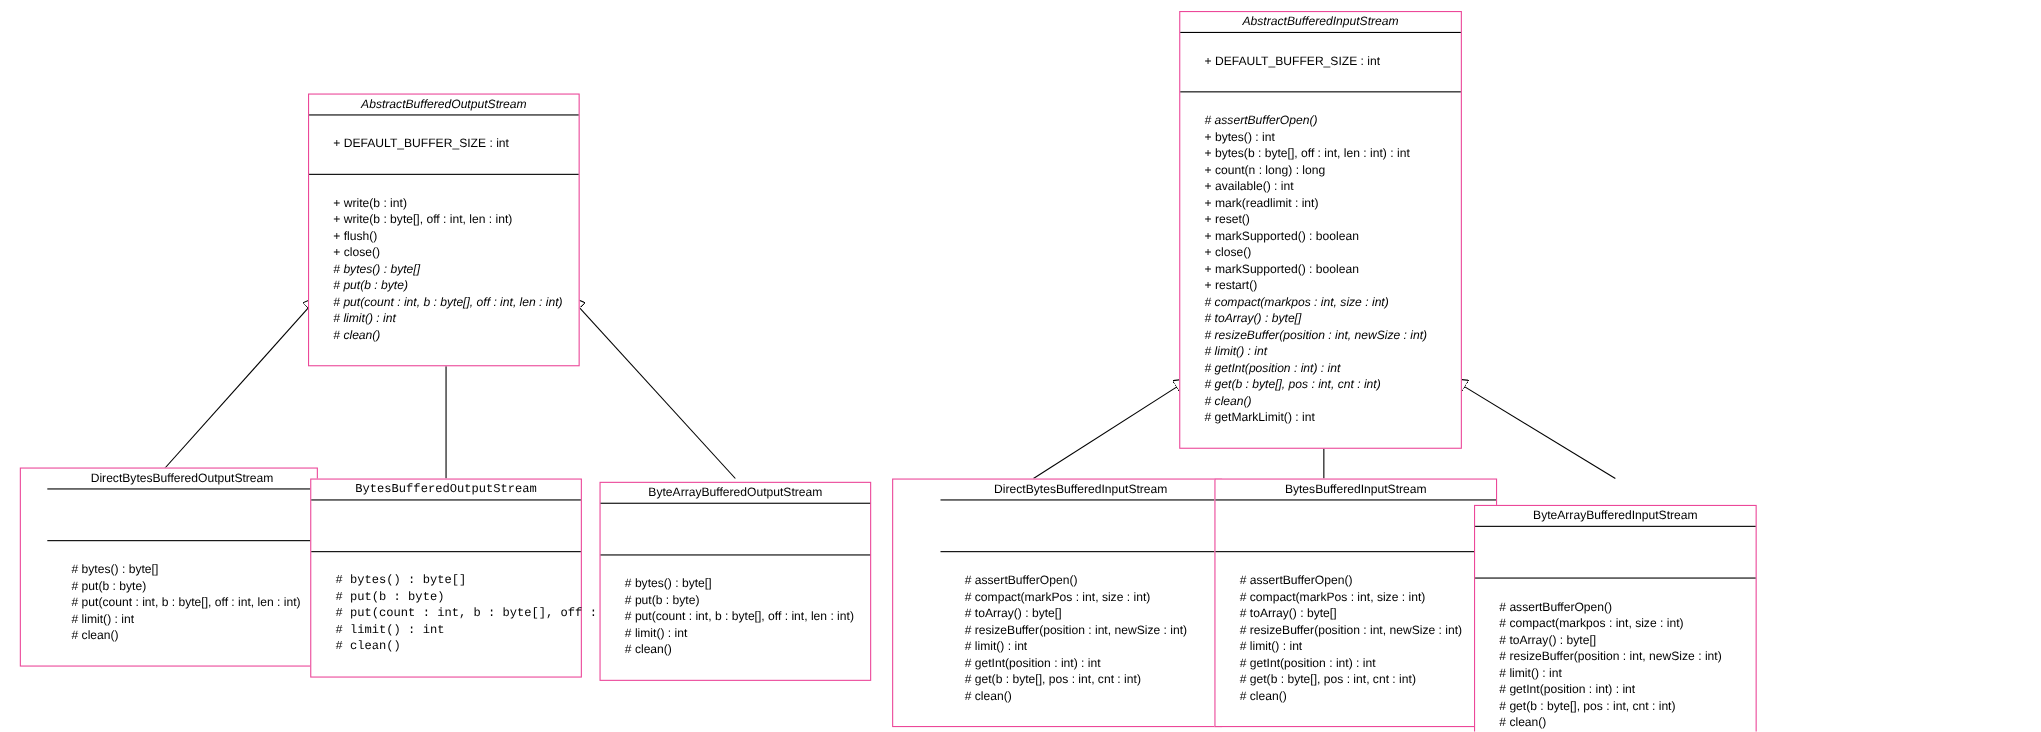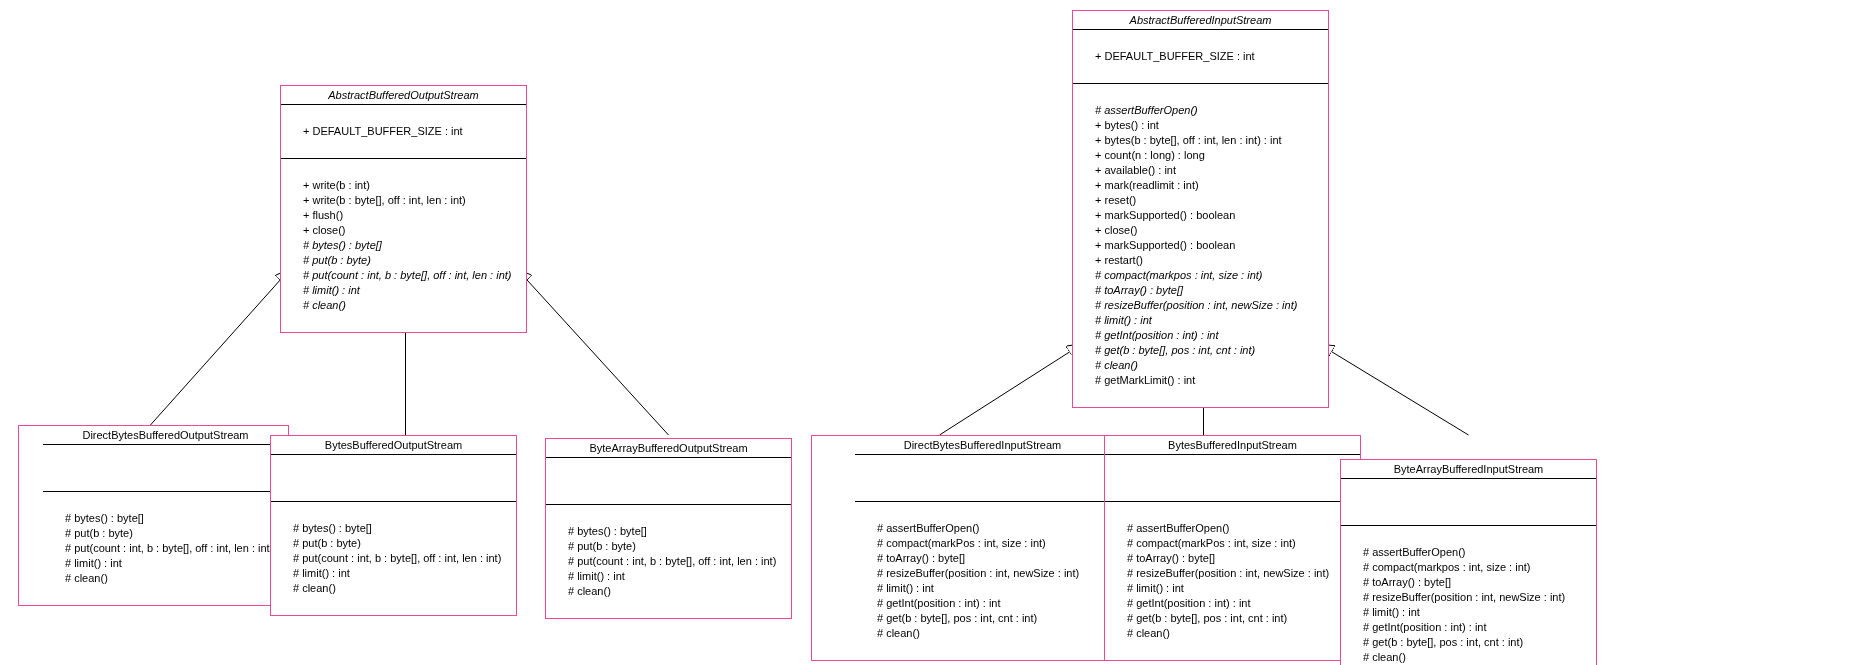--- a/index.html
+++ b/index.html
@@ -60,21 +60,21 @@
       <div class="sec">
         <ul>
           <li># bytes() : byte[]</li>
           <li># put(b : byte)</li>
           <li># put(count : int, b : byte[], off : int, len : int)</li>
           <li># limit() : int</li>
           <li># clean()</li>
         </ul>
       </div>
     </div>
-    <div class="cls" style="left: 270px; top: 435px; width: 245px;">
+    <div class="cls" style="left: 282px; top: 435px; width: 245px; font-family: Liberation Mono, monospace;">
       <div class="sec title">BytesBufferedOutputStream</div>
       <div class="sec">
         <ul style="height: 8px;"></ul>
       </div>
       <div class="sec">
         <ul>
           <li># bytes() : byte[]</li>
           <li># put(b : byte)</li>
           <li># put(count : int, b : byte[], off : int, len : int)</li>
           <li># limit() : int</li>

